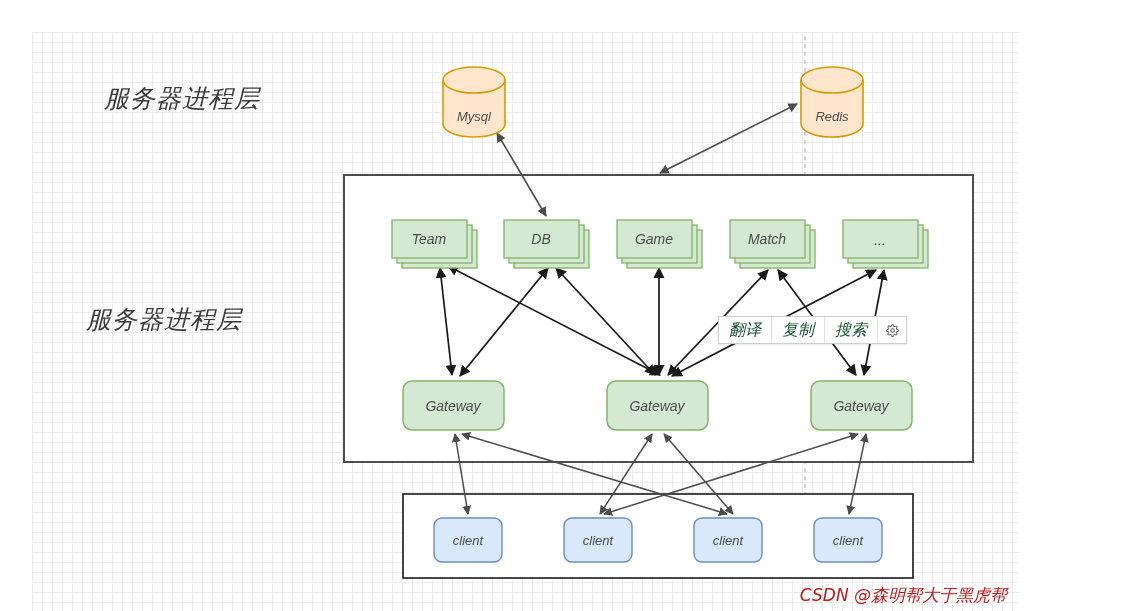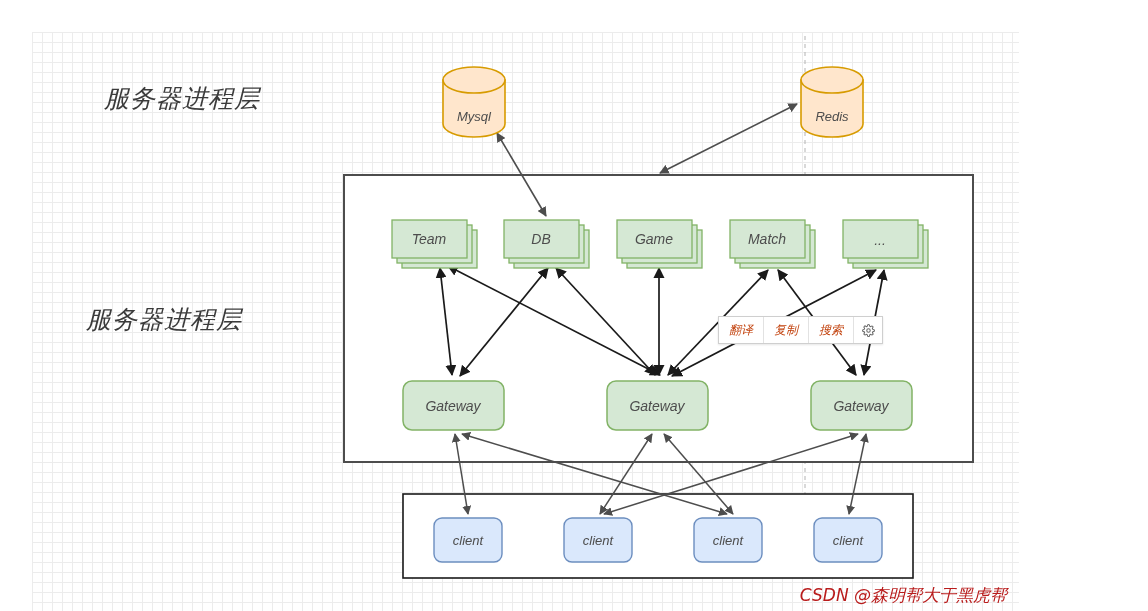--- a/index.html
+++ b/index.html
@@ -53,22 +53,22 @@
   .toolbar {
     position: absolute;
     left: 718px;
     top: 316px;
     height: 26px;
     display: flex;
     align-items: stretch;
     background: #ffffff;
     border: 1px solid #cfcfcf;
     box-shadow: 0 1px 2px rgba(0,0,0,0.10);
-    font-size: 12px;
-    color: #c2410c;
+    font-size: 16px;
+    color: #14532d;
     z-index: 5;
   }
   .toolbar-item {
     display: flex;
     align-items: center;
     justify-content: center;
     padding: 0 10px;
     border-right: 1px solid #e2e2e2;
     font-family: "DejaVu Sans", sans-serif;
     white-space: nowrap;

